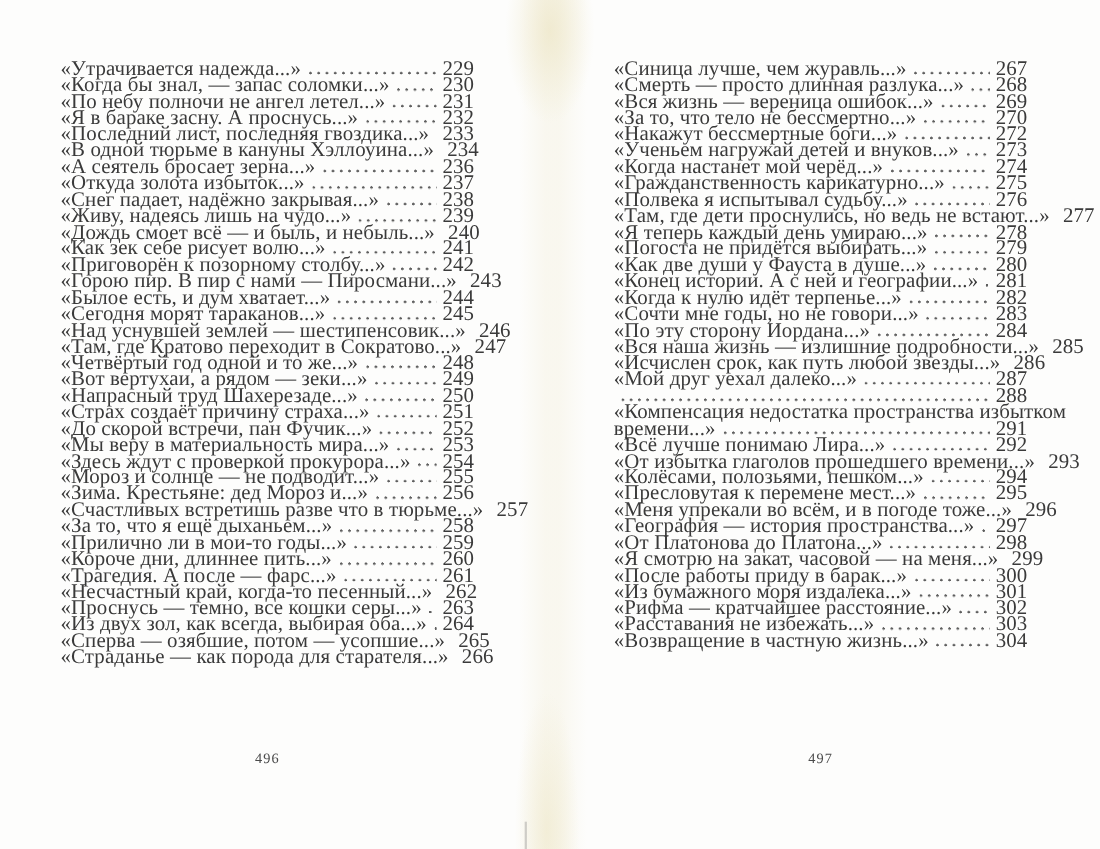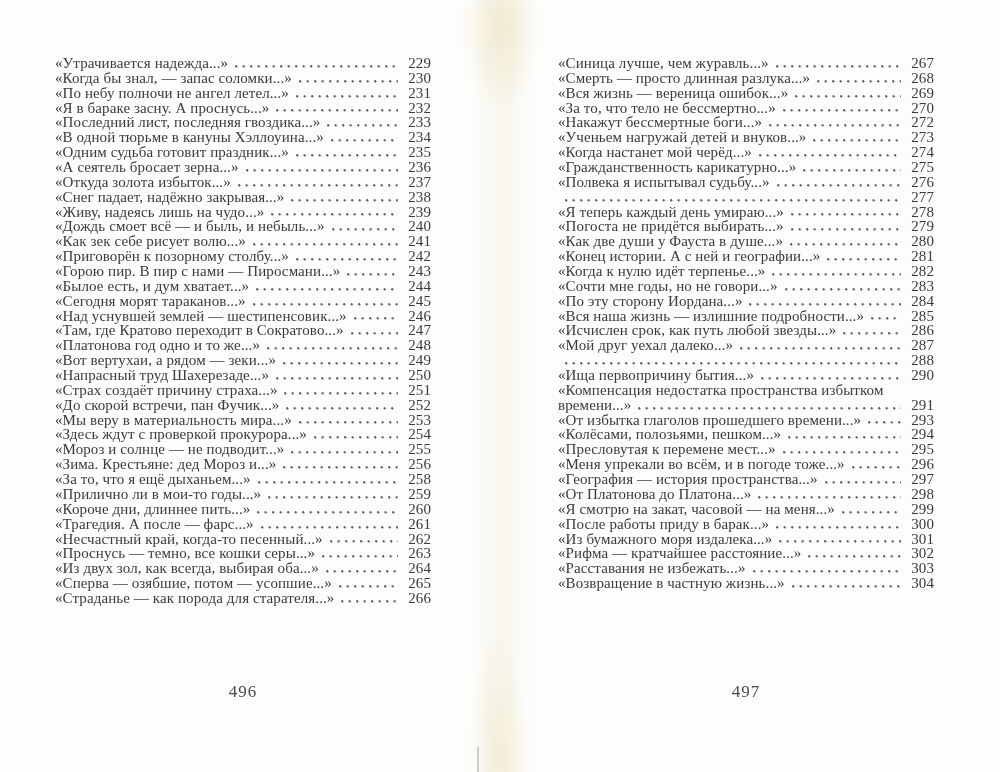--- a/index.html
+++ b/index.html
@@ -20,21 +20,21 @@
       linear-gradient(to right, rgba(238,232,205,0) 30%, rgba(238,232,205,0.28) 47%, rgba(238,232,205,0.28) 56%, rgba(238,232,205,0) 74%);
     pointer-events:none;
   }
   .gutter-line{
     position:absolute;left:477px;top:747px;width:2px;height:25px;
     background:rgba(125,125,125,0.35);
   }
 
   .toc-col{
     position:absolute;top:56px;width:376px;
-    font-size:15px;color:var(--ink,#3a3a3a);
+    font-size:19px;color:var(--ink,#3a3a3a);
     letter-spacing:0.1px;
   }
   .toc-col.left{left:55px;}
   .toc-col.right{left:558px;}
 
   .row{
     display:flex;align-items:baseline;
     height:14.86px;line-height:14.86px;
     white-space:nowrap;
   }
@@ -45,21 +45,21 @@
     height:3px;
     margin:0 5px 3px 7px;
     background-image:radial-gradient(circle at 1.2px 1.4px, #5f5f5f 1px, rgba(0,0,0,0) 1.35px);
     background-size:7.5px 3px;
     background-repeat:repeat-x;
   }
   .pg{flex:0 0 auto;min-width:28px;text-align:right;}
 
   .folio{
     position:absolute;top:682px;width:376px;
-    text-align:center;font-size:17px;color:#4a4a4a;
+    text-align:center;font-size:13px;color:#4a4a4a;
     letter-spacing:1px;
   }
   .folio.left{left:55px;}
   .folio.right{left:558px;}
 </style>
 </head>
 <body style="--ink: #3a3a3a; background: rgb(253, 253, 252);">
 
 <div id="spread">
   <div class="gutter"></div>
@@ -90,25 +90,20 @@
         <span class="t">«Последний лист, последняя гвоздика...»</span>
         <span class="leader"></span>
         <span class="pg">233</span>
       </div>
       <div class="row">
         <span class="t">«В одной тюрьме в кануны Хэллоуина...»</span>
         <span class="leader"></span>
         <span class="pg">234</span>
       </div>
       <div class="row">
-        <span class="t">«Одним судьба готовит праздник...»</span>
-        <span class="leader"></span>
-        <span class="pg">235</span>
-      </div>
-      <div class="row">
         <span class="t">«А сеятель бросает зерна...»</span>
         <span class="leader"></span>
         <span class="pg">236</span>
       </div>
       <div class="row">
         <span class="t">«Откуда золота избыток...»</span>
         <span class="leader"></span>
         <span class="pg">237</span>
       </div>
       <div class="row">
@@ -155,21 +150,21 @@
         <span class="t">«Над уснувшей землей — шестипенсовик...»</span>
         <span class="leader"></span>
         <span class="pg">246</span>
       </div>
       <div class="row">
         <span class="t">«Там, где Кратово переходит в Сократово...»</span>
         <span class="leader"></span>
         <span class="pg">247</span>
       </div>
       <div class="row">
-        <span class="t">«Платонова год одно и то же...»</span>
+        <span class="t">«Четвёртый год одной и то же...»</span>
         <span class="leader"></span>
         <span class="pg">248</span>
       </div>
       <div class="row">
         <span class="t">«Вот вертухаи, а рядом — зеки...»</span>
         <span class="leader"></span>
         <span class="pg">249</span>
       </div>
       <div class="row">
         <span class="t">«Напрасный труд Шахерезаде...»</span>
@@ -198,20 +193,25 @@
       </div>
       <div class="row">
         <span class="t">«Мороз и солнце — не подводит...»</span>
         <span class="leader"></span>
         <span class="pg">255</span>
       </div>
       <div class="row">
         <span class="t">«Зима. Крестьяне: дед Мороз и...»</span>
         <span class="leader"></span>
         <span class="pg">256</span>
+      </div>
+      <div class="row">
+        <span class="t">«Счастливых встретишь разве что в тюрьме...»</span>
+        <span class="leader"></span>
+        <span class="pg">257</span>
       </div>
       <div class="row">
         <span class="t">«За то, что я ещё дыханьем...»</span>
         <span class="leader"></span>
         <span class="pg">258</span>
       </div>
       <div class="row">
         <span class="t">«Прилично ли в мои-то годы...»</span>
         <span class="leader"></span>
         <span class="pg">259</span>
@@ -292,20 +292,21 @@
         <span class="t">«Гражданственность карикатурно...»</span>
         <span class="leader"></span>
         <span class="pg">275</span>
       </div>
       <div class="row">
         <span class="t">«Полвека я испытывал судьбу...»</span>
         <span class="leader"></span>
         <span class="pg">276</span>
       </div>
       <div class="row">
+        <span class="t">«Там, где дети проснулись, но ведь не встают...»</span>
         <span class="leader"></span>
         <span class="pg">277</span>
       </div>
       <div class="row">
         <span class="t">«Я теперь каждый день умираю...»</span>
         <span class="leader"></span>
         <span class="pg">278</span>
       </div>
       <div class="row">
         <span class="t">«Погоста не придётся выбирать...»</span>
@@ -350,31 +351,31 @@
       <div class="row">
         <span class="t">«Мой друг уехал далеко...»</span>
         <span class="leader"></span>
         <span class="pg">287</span>
       </div>
       <div class="row">
         <span class="leader"></span>
         <span class="pg">288</span>
       </div>
       <div class="row">
-        <span class="t">«Ища первопричину бытия...»</span>
-        <span class="leader"></span>
-        <span class="pg">290</span>
-      </div>
-      <div class="row">
         <span class="t">«Компенсация недостатка пространства избытком</span>
       </div>
       <div class="row">
         <span class="t">времени...»</span>
         <span class="leader"></span>
         <span class="pg">291</span>
+      </div>
+      <div class="row">
+        <span class="t">«Всё лучше понимаю Лира...»</span>
+        <span class="leader"></span>
+        <span class="pg">292</span>
       </div>
       <div class="row">
         <span class="t">«От избытка глаголов прошедшего времени...»</span>
         <span class="leader"></span>
         <span class="pg">293</span>
       </div>
       <div class="row">
         <span class="t">«Колёсами, полозьями, пешком...»</span>
         <span class="leader"></span>
         <span class="pg">294</span>

